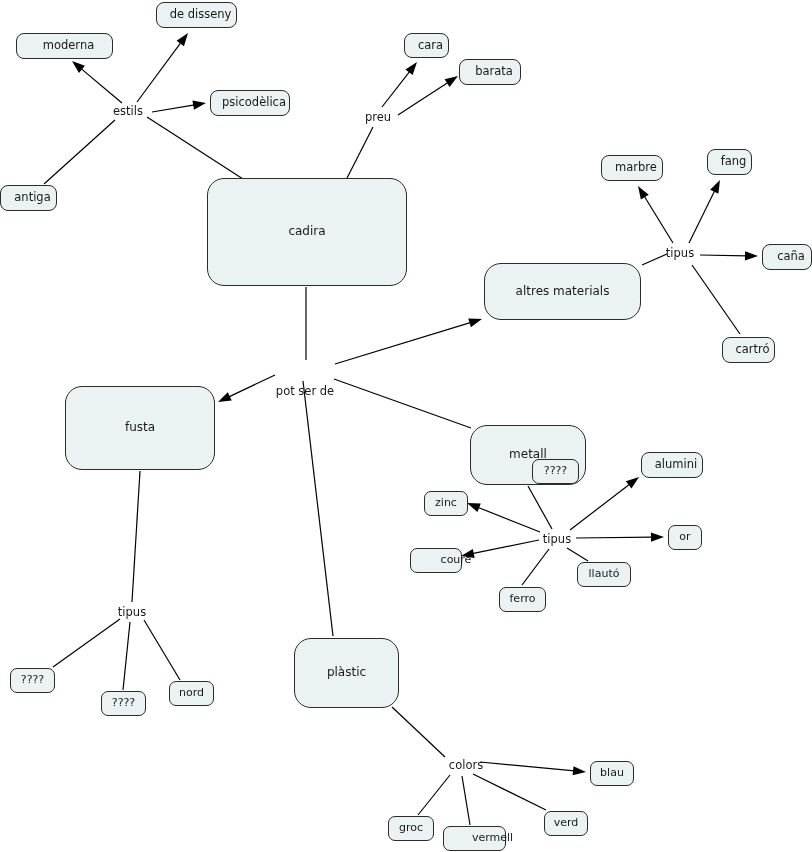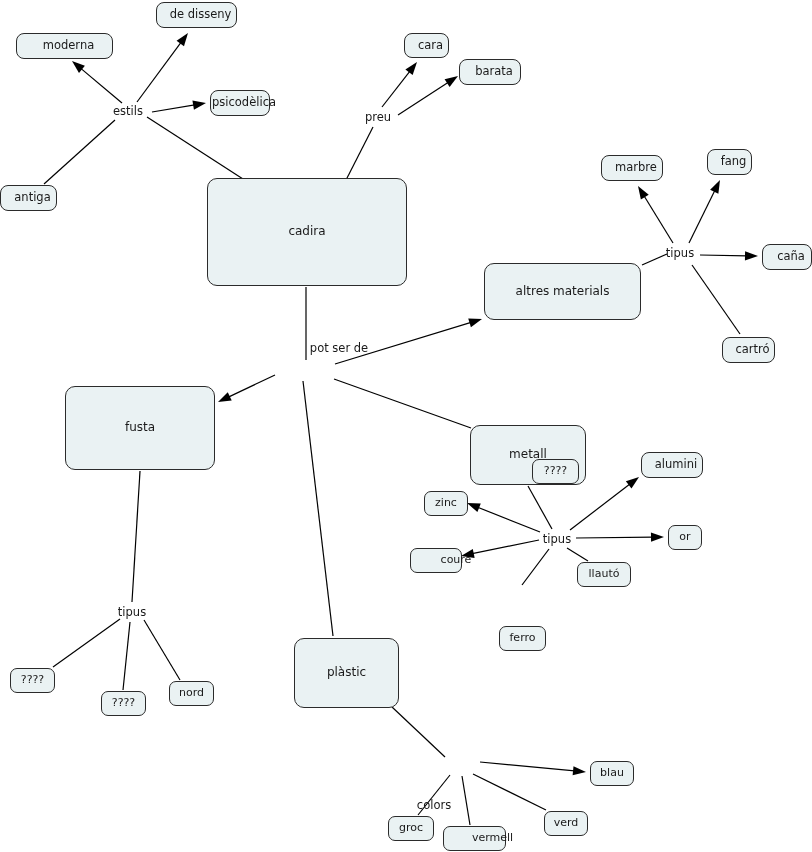--- a/index.html
+++ b/index.html
@@ -48,21 +48,21 @@
     line-height: 1.15;
     text-align: center;
     white-space: nowrap;
   }
   .node.small {
     border-radius: 8px;
     font-size: 11.5px;
     padding-left: 8px;
   }
   .node.big {
-    border-radius: 10px;
+    border-radius: 17px;
     font-size: 12px;
   }
   .node.tiny {
     border-radius: 7px;
     font-size: 11px;
   }
   .link-label {
     position: absolute;
     color: #1a1a1a;
     font-family: "DejaVu Sans", sans-serif;
@@ -191,35 +191,35 @@
       </g>
       <g>
         <line class="edge-line" x1="462" y1="776" x2="470" y2="825"></line>
       </g>
       <g>
         <line class="edge-line" x1="473" y1="774" x2="546" y2="810"></line>
       </g>
     </svg>
 <div class="link-label" style="left: 128px; top: 111px;">estils</div>
     <div class="link-label" style="left: 378px; top: 117px;">preu</div>
-    <div class="link-label" style="left: 305px; top: 348px; margin-left: 34px;">pot ser de</div>
+    <div class="link-label" style="left: 305px; top: 391px;">pot ser de</div>
     <div class="link-label" style="left: 680px; top: 253px;">tipus</div>
     <div class="link-label" style="left: 557px; top: 539px;">tipus</div>
     <div class="link-label" style="left: 132px; top: 612px;">tipus</div>
-    <div class="link-label" style="left: 434px; top: 765px; margin-top: 40px;">colors</div>
+    <div class="link-label" style="left: 466px; top: 765px;">colors</div>
     <div class="node big" style="left: 207px; top: 178px; width: 200px; height: 108px;">
       <span>cadira</span>
     </div>
     <div class="node small" style="left: 16px; top: 33px; width: 97px; height: 26px;">
       <span>moderna</span>
     </div>
     <div class="node small" style="left: 156px; top: 2px; width: 81px; height: 26px;">
       <span>de disseny</span>
     </div>
-    <div class="node small" style="left: 210px; top: 90px; width: 60px; height: 26px;">
+    <div class="node small" style="left: 210px; top: 90px; width: 80px; height: 26px;">
       <span>psicodèlica</span>
     </div>
     <div class="node small" style="left: 0px; top: 185px; width: 57px; height: 26px;">
       <span>antiga</span>
     </div>
     <div class="node small" style="left: 404px; top: 33px; width: 45px; height: 25px;">
       <span>cara</span>
     </div>
     <div class="node small" style="left: 459px; top: 59px; width: 62px; height: 26px;">
       <span>barata</span>
@@ -256,21 +256,21 @@
     </div>
     <div class="node tiny" style="left: 532px; top: 459px; width: 47px; height: 25px;">
       <span>????</span>
     </div>
     <div class="node tiny" style="left: 424px; top: 491px; width: 44px; height: 25px;">
       <span>zinc</span>
     </div>
     <div class="node tiny" style="left: 410px; top: 548px; width: 52px; height: 25px; padding-left: 40px;">
       <span>coure</span>
     </div>
-    <div class="node tiny" style="left: 499px; top: 587px; width: 47px; height: 25px; margin-top: 39px;">
+    <div class="node tiny" style="left: 499px; top: 587px; width: 47px; height: 25px;">
       <span>ferro</span>
     </div>
     <div class="node tiny" style="left: 577px; top: 562px; width: 54px; height: 25px;">
       <span>llautó</span>
     </div>
     <div class="node small" style="left: 641px; top: 452px; width: 62px; height: 26px;">
       <span>alumini</span>
     </div>
     <div class="node tiny" style="left: 668px; top: 525px; width: 34px; height: 25px;">
       <span>or</span>

